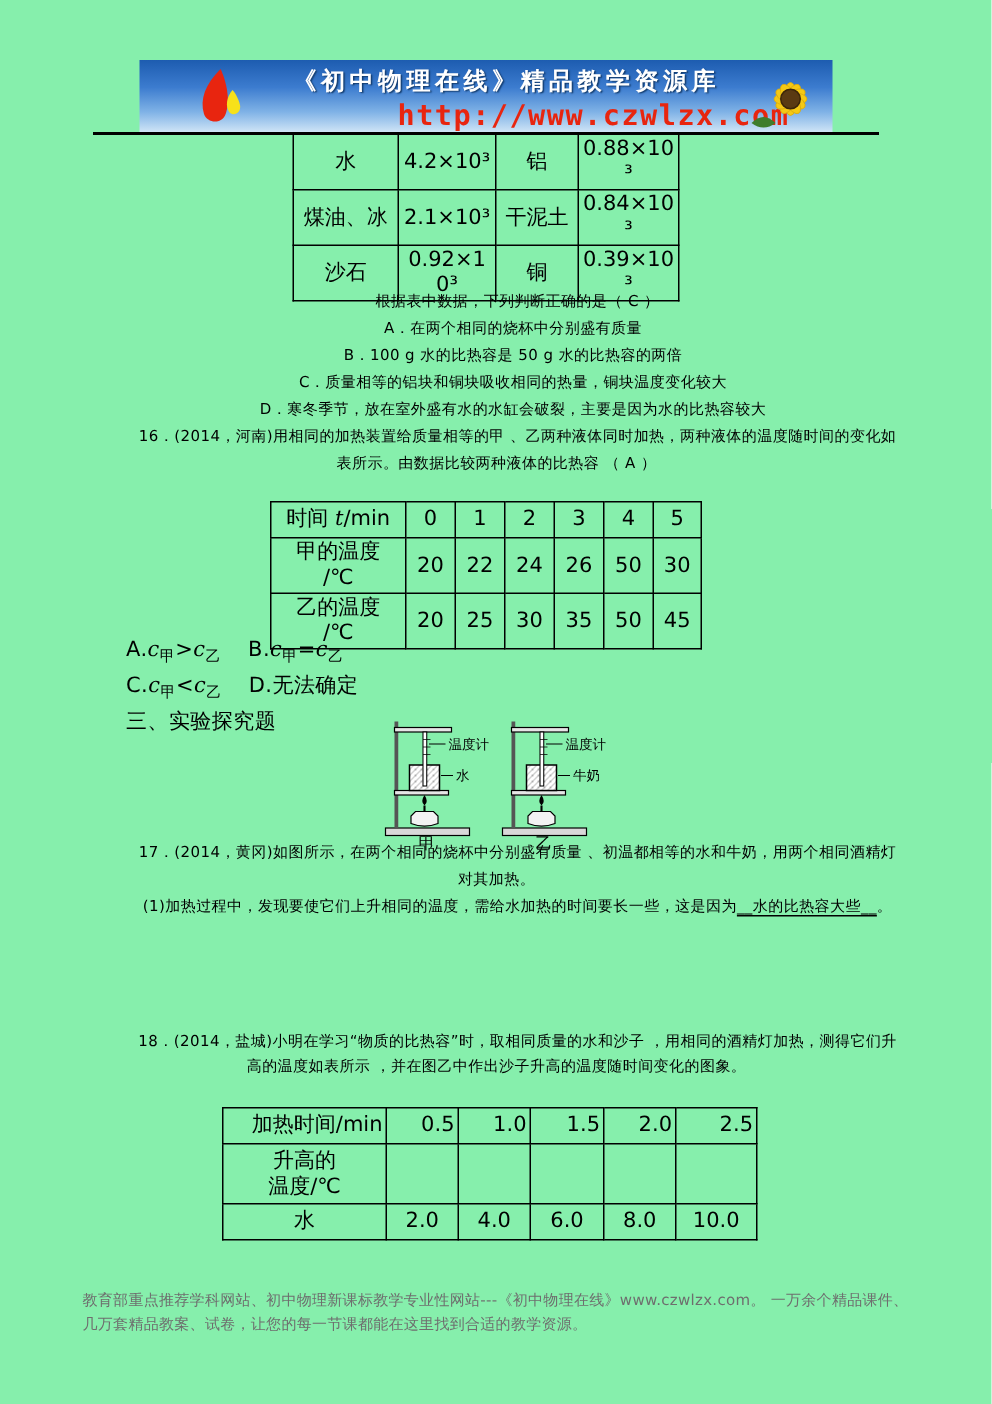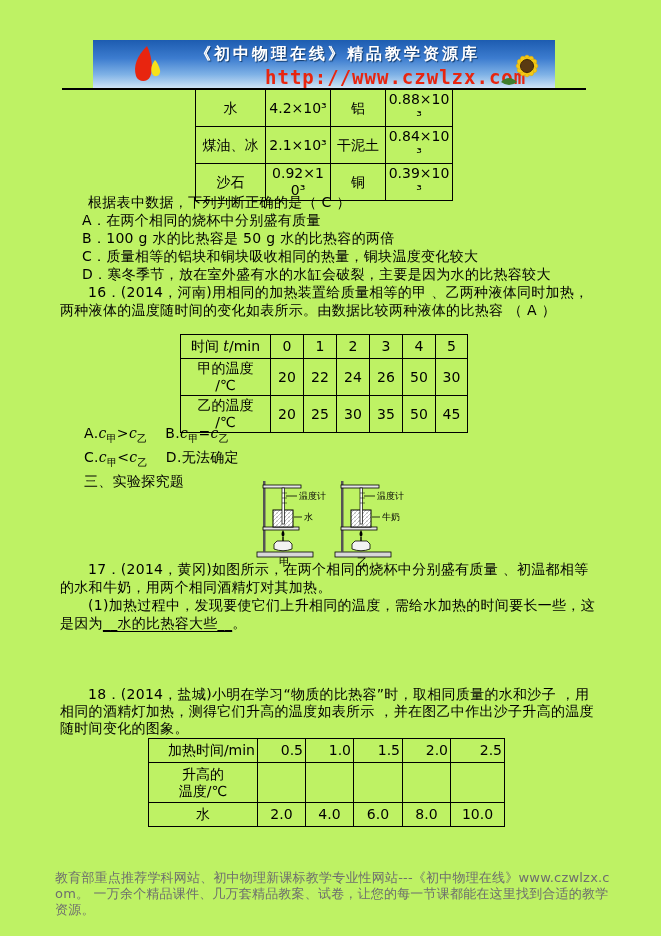--- a/index.html
+++ b/index.html
@@ -1,16 +1,16 @@
 <!DOCTYPE html>
 <html><head>
 <meta charset="utf-8">
 <style>
   html,body{margin:0;padding:0;background:#fff;}
-  .page{position:relative;width:661px;height:936px;background:#bef264;overflow:hidden;
+  .page{position:relative;width:661px;height:936px;background:#86efac;overflow:hidden;
         font-family:"DejaVu Sans","Liberation Sans",sans-serif;color:#000;}
 
   
   .banner{position:absolute;left:93px;top:40px;width:462px;height:48px;overflow:hidden;
           background:linear-gradient(180deg,#1d5cb0 0%,#3c7ccf 38%,#7fb2e6 72%,#cfe4f6 100%);}
   .banner-title{position:absolute;left:102px;top:4px;font-size:16px;font-weight:bold;color:#fff;
           letter-spacing:3px;text-shadow:1px 1px 1px #123a6b;white-space:nowrap;}
   .banner-url{position:absolute;left:172px;top:26px;font-size:19px;font-weight:bold;color:#e8250f;
           font-family:"DejaVu Sans Mono","Liberation Mono",monospace;letter-spacing:1px;}
   .banner-logo{position:absolute;left:28px;top:4px;}
@@ -28,37 +28,37 @@
   .t2{position:absolute;left:180px;top:334px;width:286px;}
   .t2 .hrow td{height:21px;margin-top:11px;}
   .t2 .drow td{height:31px;}
   .t3{position:absolute;left:148px;top:738px;width:356px;}
   .t3 .hrow td{height:21px;text-align:right;}
   .t3 .mrow td{height:37px;}
   .t3 .lrow td{height:21px;}
   .var{font-style:italic;font-family:"DejaVu Serif","Liberation Serif",serif;}
 
   
-  .tblock{position:absolute;left:60px;width:542px;font-size:14px;line-height:18px;
-          letter-spacing:0.3px;word-break:break-all;}
+  .tblock{position:absolute;left:60px;width:542px;font-size:10px;line-height:18px;
+          letter-spacing:0.3px;word-break:break-all;text-align:center;}
   .tblock p{margin:0;}
   .ind{text-indent:28px;}
   .opt{padding-left:22px;}
   .ans{text-decoration:underline;text-underline-offset:3px;}
   sub.sc{font-size:10px;}
   .q16ans{position:absolute;left:84px;top:424px;font-size:14px;line-height:19px;letter-spacing:0.3px;}
   .gap{display:inline-block;width:18px;}
 
   
   .diagram{position:absolute;left:255px;top:475px;}
   .diagram text{font-family:"DejaVu Sans","Liberation Sans",sans-serif;}
 
   
-  .footer{position:absolute;left:55px;top:860px;width:556px;font-size:13px;line-height:16px;
-          color:#6e6e6e;word-break:break-all;letter-spacing:0.2px;margin-top:10px;}
+  .footer{position:absolute;left:55px;top:860px;width:556px;font-size:10px;line-height:16px;
+          color:#6e6e6e;word-break:break-all;letter-spacing:0.2px;}
 </style>
 </head>
 <body>
 
 <div class="page">
 
   <div class="banner">
     <svg class="banner-logo" width="46" height="42" viewBox="0 0 46 42">
       <path d="M26 2 C16 12 12 22 15 32 C17 38 26 39 29 33 C33 24 30 10 26 2 Z" fill="#e8250f"></path>
       <path d="M34 16 C30 21 29 27 32 31 C35 34 40 31 39 26 C38 22 36 18 34 16 Z" fill="#f7e11a"></path>

